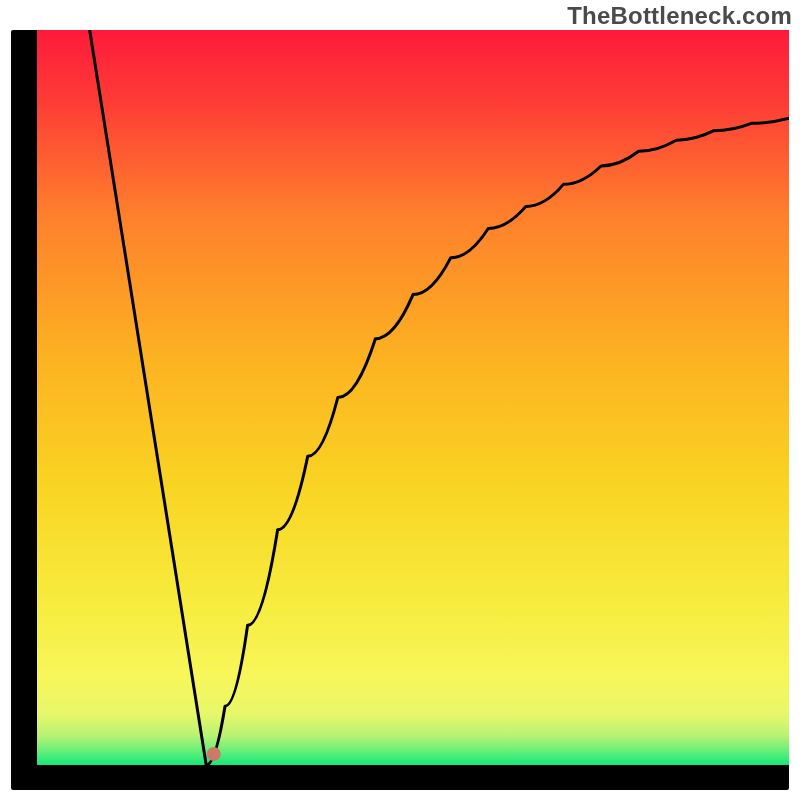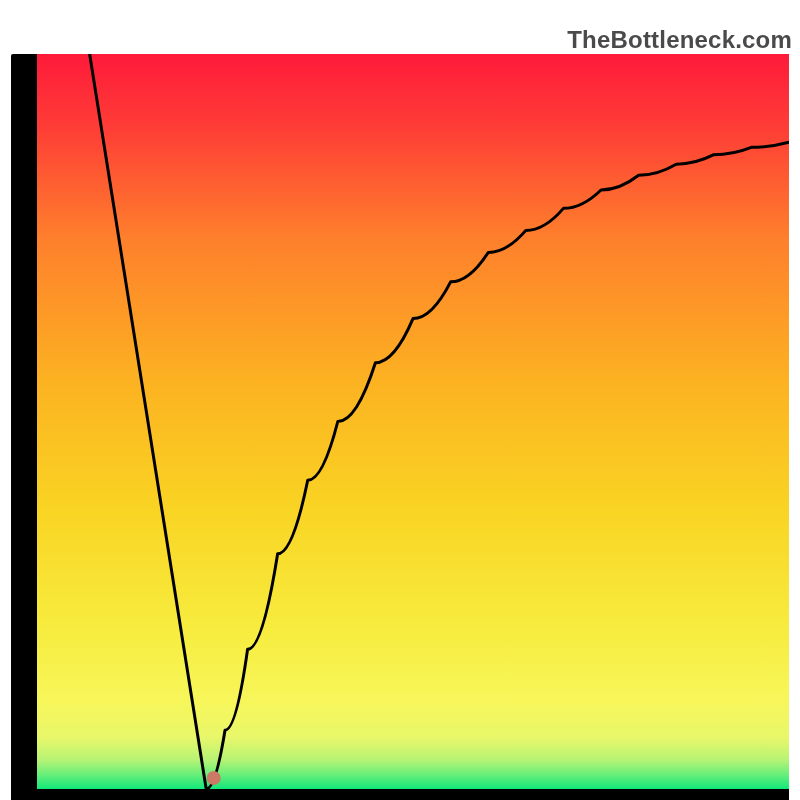--- a/index.html
+++ b/index.html
@@ -9,21 +9,20 @@
     height: 800px;
     background: #ffffff;
     font-family: Arial, Helvetica, sans-serif;
     overflow: hidden;
   }
   .frame {
     position: relative;
     width: 800px;
     height: 686px;
     box-sizing: border-box;
-    margin-top: 24px;
   }
   .watermark {
     position: absolute;
     top: 2px;
     right: 8px;
     color: #4a4a4a;
     font-size: 24px;
     font-weight: 600;
     letter-spacing: 0.2px;
   }

